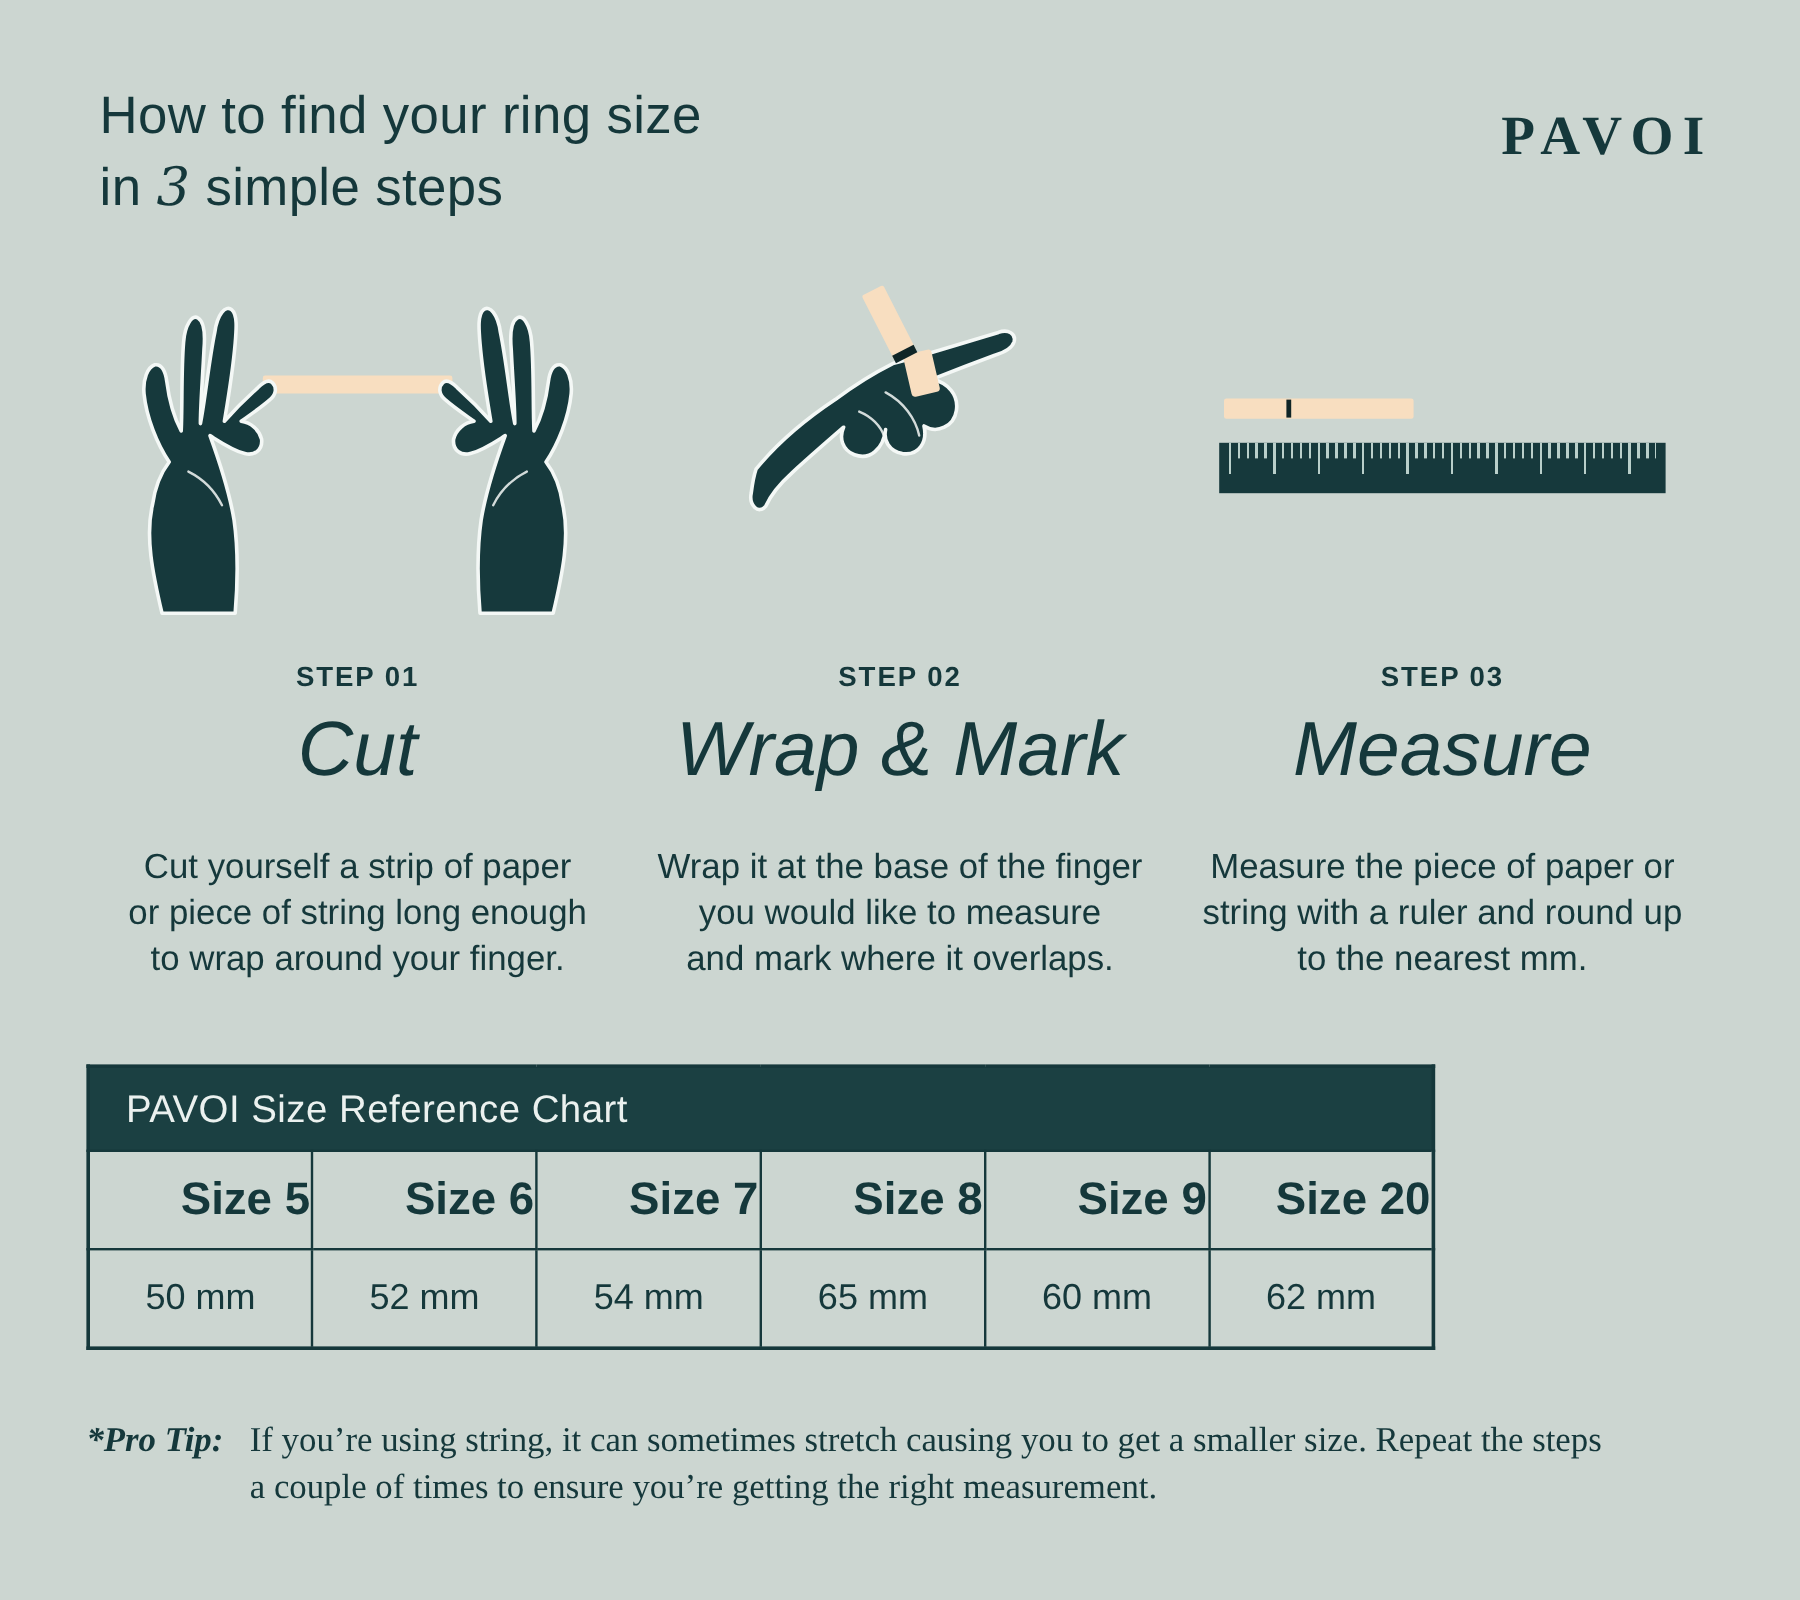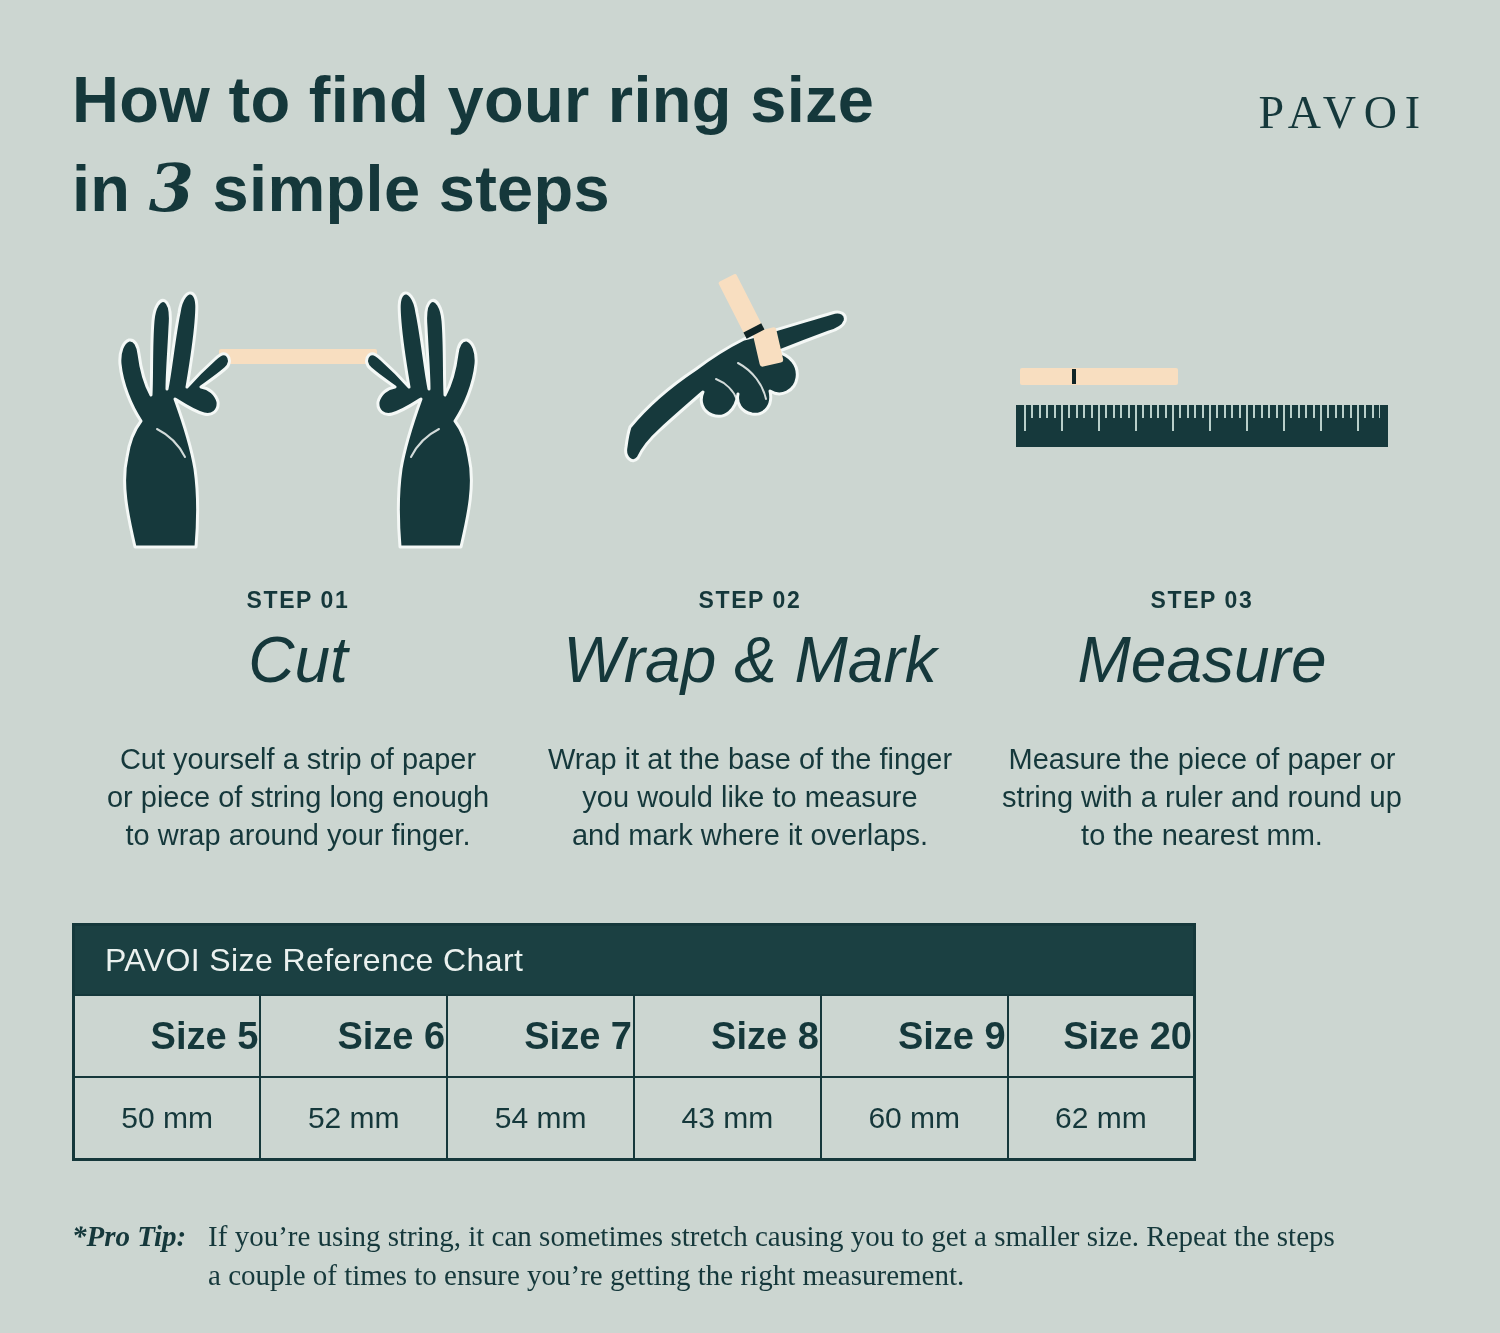--- a/index.html
+++ b/index.html
@@ -6,23 +6,23 @@
     --bg:#ccd6d1; --ink:#15383b; --illo:#16393c; --peach:#f8dec0;
     --header-bg:#1b4042; --header-fg:#ebf1ef; --tick:#b9cfca;
     --outline:#f4f8f6; --mark:#0f2527;
   }
   html,body{margin:0;padding:0;background:var(--bg);}
   .page{position:relative;width:1500px;height:1333px;overflow:hidden;box-sizing:border-box;
         padding:56px 72px 0;background:var(--bg);color:var(--ink);
         font-family:"Liberation Sans",sans-serif;}
   
   .masthead{display:flex;justify-content:space-between;align-items:flex-start;}
-  .page-title{margin:0;font-size:65px;line-height:1.36;font-weight:700;letter-spacing:.3px;}
+  .page-title{margin:11px;font-size:44px;line-height:1.36;font-weight:400;letter-spacing:.3px;}
   .em-3{font-style:italic;font-family:"DejaVu Serif",serif;}
-  .brand{font-family:"Liberation Serif",serif;font-weight:400;font-size:46px;
+  .brand{font-family:"Liberation Serif",serif;font-weight:700;font-size:46px;
          letter-spacing:.17em;margin-top:30px;}
   
   .steps{display:flex;margin-top:54px;}
   .step{flex:1;text-align:center;}
   .illo-box{height:265px;display:flex;align-items:flex-end;justify-content:center;}
   .step-label{margin-top:34px;font-size:23px;font-weight:700;letter-spacing:1.6px;}
   .step-title{margin-top:10px;font-size:64px;font-style:italic;line-height:1.15;}
   .step-desc{margin-top:44px;font-size:29px;line-height:1.31;}
   .step-desc div{white-space:nowrap;}
   
@@ -173,21 +173,21 @@
         <td>Size 6</td>
         <td>Size 7</td>
         <td>Size 8</td>
         <td>Size 9</td>
         <td>Size 20</td>
       </tr>
       <tr class="row-mm">
         <td>50 mm</td>
         <td>52 mm</td>
         <td>54 mm</td>
-        <td>43 mm</td>
+        <td>65 mm</td>
         <td>60 mm</td>
         <td>62 mm</td>
       </tr>
     </tbody>
   </table>
 
   <div class="pro-tip">
     <div class="pro-tip-label">*Pro Tip:</div>
     <div class="pro-tip-text">
       <div>If you’re using string, it can sometimes stretch causing you to get a smaller size. Repeat the steps</div>

